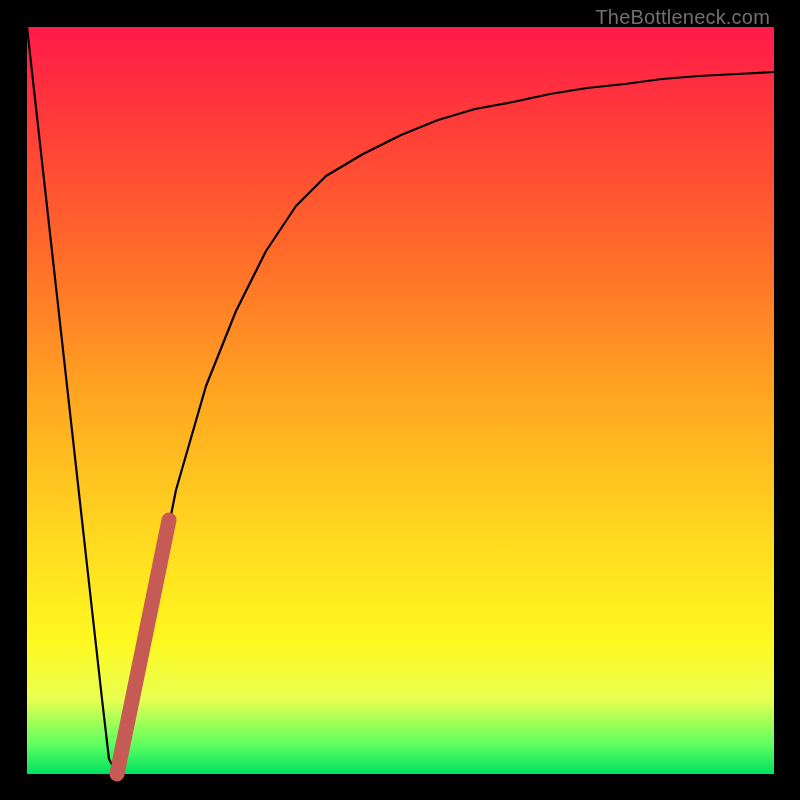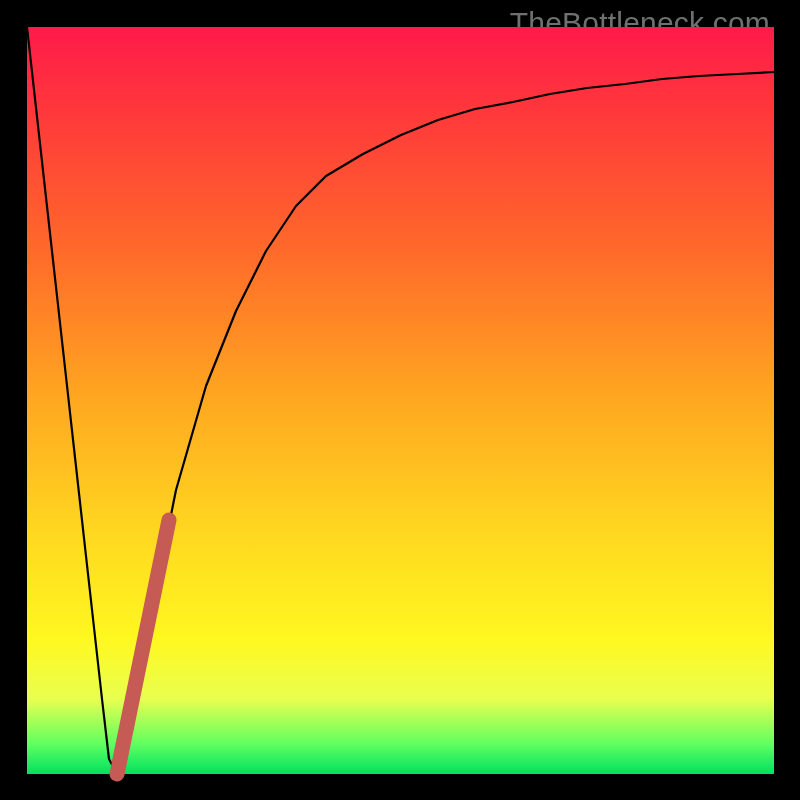--- a/index.html
+++ b/index.html
@@ -37,21 +37,21 @@
       #e8ff50 90%,
       #60ff60 96%,
       #00e060 100%
     );
   }
   .watermark {
     position: absolute;
     top: 6px;
     right: 30px;
     color: #707070;
-    font-size: 30px;
+    font-size: 20px;
     font-weight: 500;
     letter-spacing: 0.2px;
     user-select: none;
   }
   svg.curves {
     position: absolute;
     left: 0;
     top: 0;
     width: 747px;
     height: 747px;

